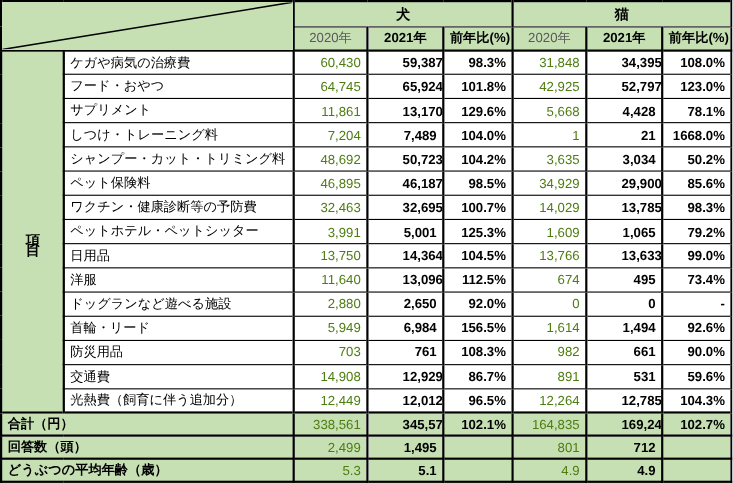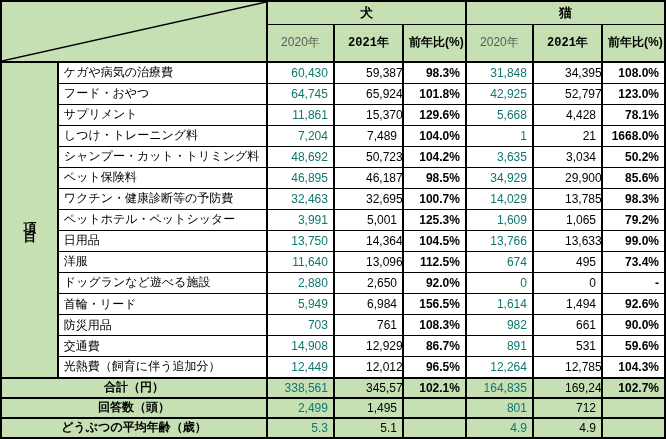--- a/index.html
+++ b/index.html
@@ -10,43 +10,43 @@
   }
   table#expense-table {
     width: 666px; height: 439px;
     border-collapse: collapse; table-layout: fixed;
     border: 2px solid #000;
     font-size: 12px; color: #000;
   }
   td { border: 1px solid #000; border-left-width: 2px; border-right-width: 2px;
        padding: 0 5px; overflow: hidden; white-space: nowrap; vertical-align: middle; }
   
-  thead td { background: #c6e0b4; text-align: center; height: 38px; }
+  thead td { background: #c6e0b4; text-align: center; height: 22px; }
   thead tr.hdr-groups td { height: 23px; font-weight: bold; font-size: 13px; }
   thead tr.hdr-years td { border-bottom-width: 2px; }
   thead td.diag { border-bottom-width: 2px; position: relative; padding: 0; }
   thead td.diag svg { position: absolute; left: 0; top: 0; width: 100%; height: 100%; display: block; }
   td.h2020 { font-weight: normal; color: #595959; }
-  td.h2021 { font-weight: bold; font-family: Liberation Mono, monospace; }
+  td.h2021 { font-weight: bold; }
   td.hyoy  { font-weight: bold; margin-left: 14px; }
   
   tbody.data td { height: 21px; background: #fff; }
   tbody.data td.axis {
     background: #c6e0b4; text-align: center; font-weight: bold; font-size: 13px;
     writing-mode: vertical-rl; text-orientation: upright; letter-spacing: 8px;
     padding: 0;
   }
   td.item { text-align: left; margin-top: 32px; }
   td.num  { text-align: right; font-variant-numeric: tabular-nums; }
-  td.g2020 { color: #0f766e; }
-  td.g2021 { font-weight: normal; padding-left: 31px; }
+  td.g2020 { color: #4d7c0f; }
+  td.g2021 { font-weight: bold; padding-left: 31px; }
   td.gyoy  { font-weight: bold; }
   
   tbody.summary td { background: #c6e0b4; height: 20px; border-top-width: 2px; border-bottom-width: 2px; }
-  tbody.summary td.sum-label { text-align: center; font-weight: bold; }
+  tbody.summary td.sum-label { text-align: left; font-weight: bold; }
 </style>
 </head>
 <body>
 
 <div id="app">
   <table id="expense-table">
     <colgroup>
       <col style="width:56px">
         <col style="width:206px">
       <col style="width:66px">
@@ -91,21 +91,21 @@
     <td class="num g2020">64,745</td>
     <td class="num g2021">65,924</td>
     <td class="num gyoy">101.8%</td>
     <td class="num g2020">42,925</td>
     <td class="num g2021">52,797</td>
     <td class="num gyoy">123.0%</td>
   </tr>
         <tr>
     <td class="item">サプリメント</td>
     <td class="num g2020">11,861</td>
-    <td class="num g2021">15,370</td>
+    <td class="num g2021">13,170</td>
     <td class="num gyoy">129.6%</td>
     <td class="num g2020">5,668</td>
     <td class="num g2021">4,428</td>
     <td class="num gyoy">78.1%</td>
   </tr>
         <tr>
     <td class="item">しつけ・トレーニング料</td>
     <td class="num g2020">7,204</td>
     <td class="num g2021">7,489</td>
     <td class="num gyoy">104.0%</td>

